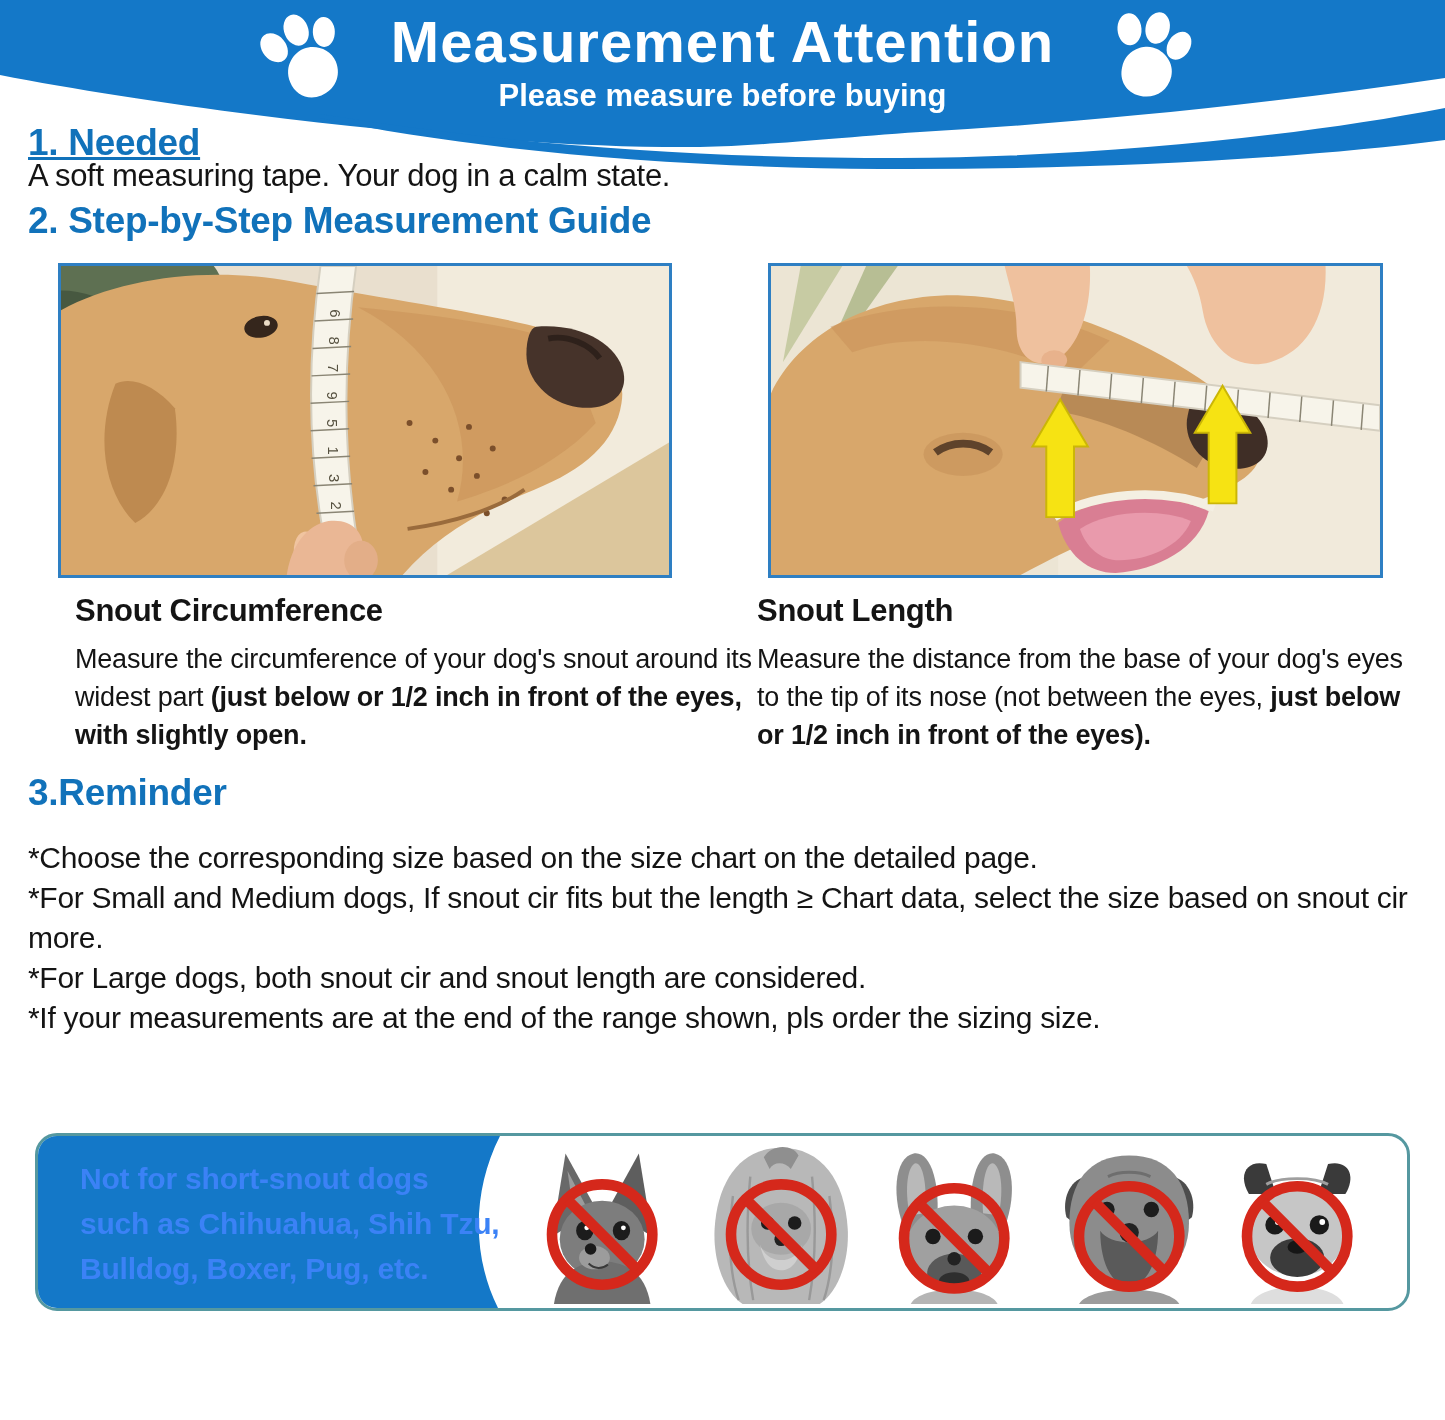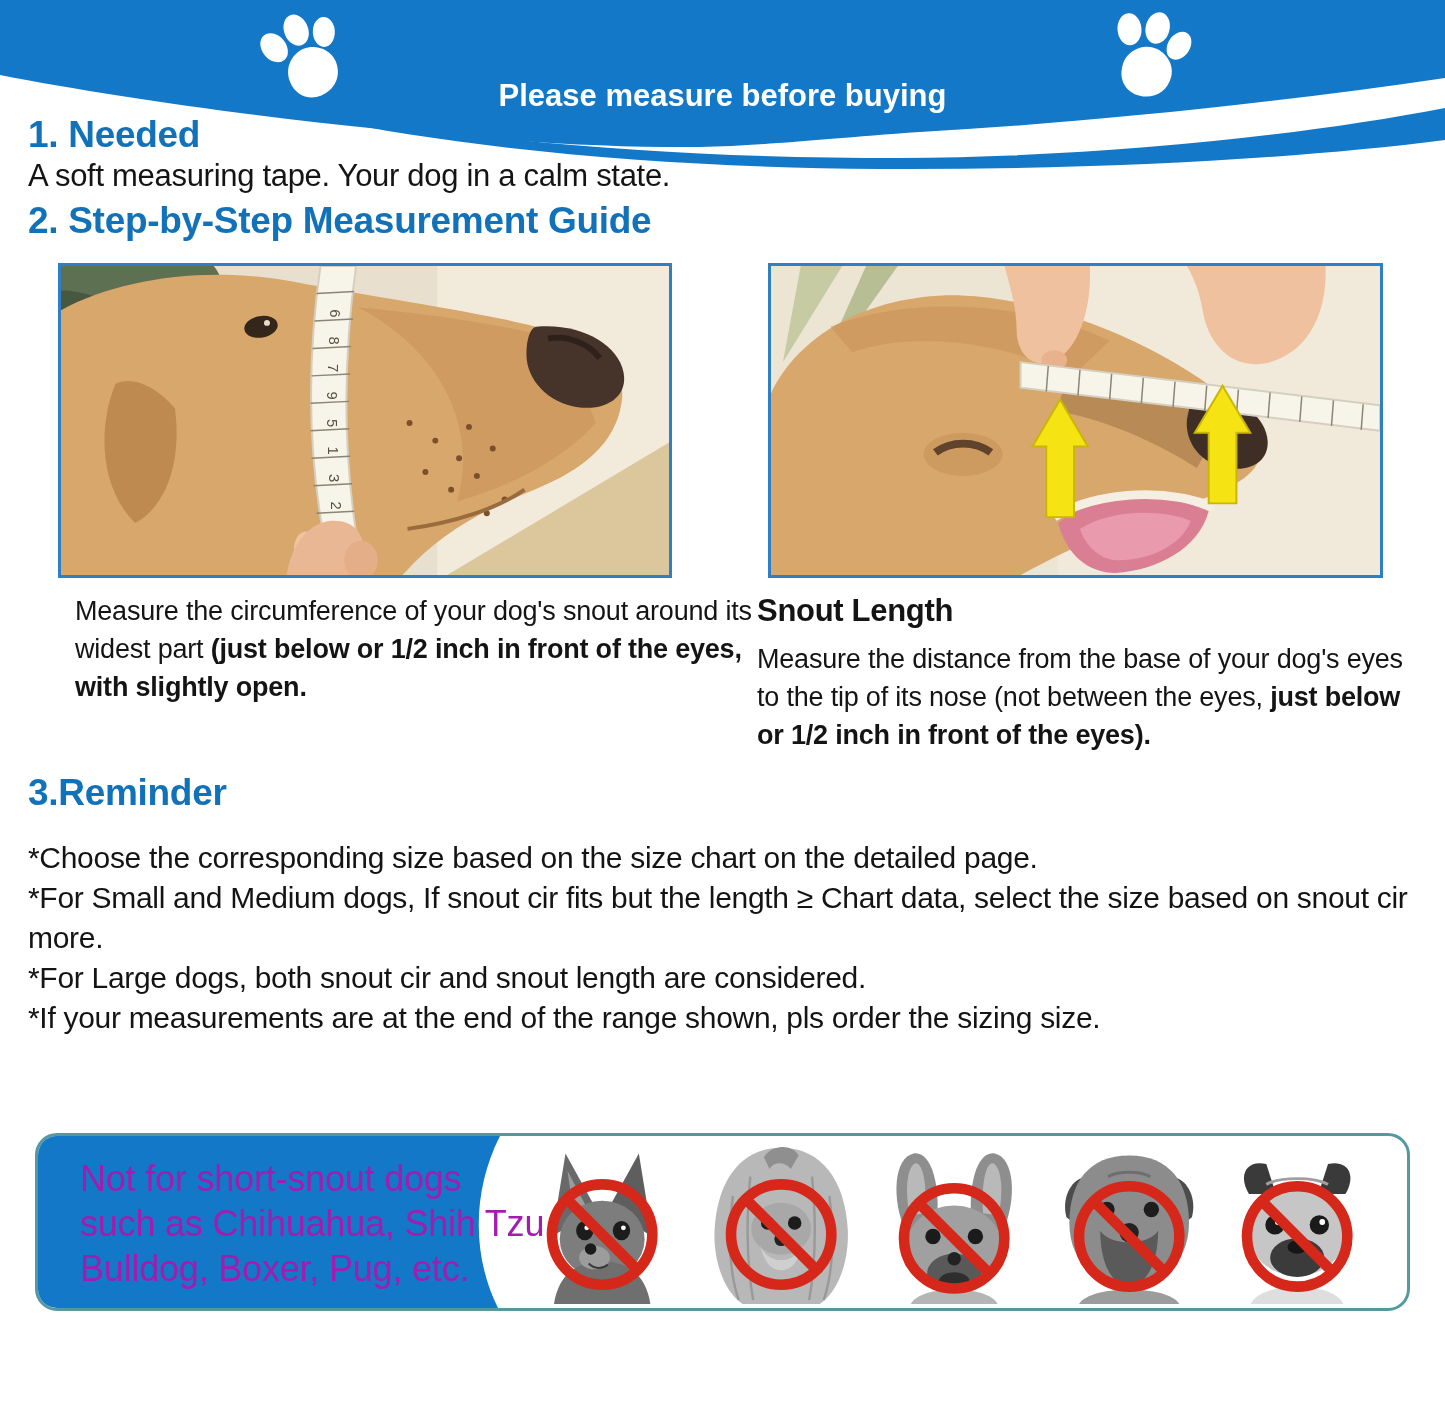--- a/index.html
+++ b/index.html
@@ -15,21 +15,21 @@
   .hdr-svg{left:0;top:0;}
   .hdr-title{left:0;top:8px;width:1445px;text-align:center;color:#fff;
              font-size:58px;font-weight:bold;letter-spacing:1px;}
   .hdr-sub{left:0;top:78px;width:1445px;text-align:center;color:#fff;
            font-size:31px;font-weight:bold;}
   .paw{width:100px;height:100px;}
   .paw-left{left:252px;top:8px;transform:rotate(-22deg);}
   .paw-right{left:1096px;top:4px;transform:rotate(14deg);}
   
   .h-blue{color:var(--heading_blue);font-weight:bold;font-size:37px;letter-spacing:-0.3px;}
-  .h-needed{left:28px;top:114px;}
+  .h-needed{left:28px;top:122px;text-decoration:underline;}
   .p-needed{left:28px;top:158px;font-size:31px;letter-spacing:-0.3px;}
   .h-guide{left:28px;top:200px;text-align:center;}
   .h-reminder{left:28px;top:772px;}
   
   .photo{border:3px solid var(--photo_border);box-sizing:border-box;background:#EDE4D3;}
   .photo-left{left:58px;top:263px;width:614px;height:315px;}
   .photo-right{left:768px;top:263px;width:615px;height:315px;}
   .photo svg{display:block;width:100%;height:100%;}
   
   .caption{line-height:38px;font-size:27px;letter-spacing:-0.2px;}
@@ -38,22 +38,22 @@
   .cap-title{font-size:31px;font-weight:bold;margin:0 0 10px 0;letter-spacing:-0.3px;}
   .cap-body{margin:0;}
   .cap-body b{font-weight:bold;}
   
   .reminder{left:28px;top:818px;width:1402px;font-size:30px;line-height:40px;letter-spacing:-0.3px;margin-top:20px;}
   .reminder div{margin:0;}
   
   .notbox{left:35px;top:1133px;width:1375px;height:178px;border:3px solid var(--box_border);
           border-radius:22px;box-sizing:border-box;overflow:hidden;background:#fff;}
   .notbox-blue{position:absolute;left:0;top:0;width:100%;height:100%;}
-  .notbox-text{position:absolute;left:42px;top:20px;color:#a21caf;font-weight:normal;
-               font-size:36px;line-height:45px;letter-spacing:-0.2px;}
+  .notbox-text{position:absolute;left:42px;top:20px;color:#3b82f6;font-weight:bold;
+               font-size:30px;line-height:45px;letter-spacing:-0.2px;}
   .dog{position:absolute;bottom:4px;height:164px;}
   .dog svg{display:block;height:100%;}
   
   .footer{left:28px;top:1334px;width:1417px;font-size:28px;line-height:41px;
           letter-spacing:-0.4px;white-space:nowrap;}
 </style>
 </head>
 <body>
 
 <div class="page">
@@ -71,20 +71,21 @@
     </g>
   </svg>
   <svg class="abs paw paw-right" viewBox="0 0 100 100">
     <g fill="#fff">
       <ellipse cx="28" cy="30" rx="12" ry="16" transform="rotate(-18 28 30)"></ellipse>
       <ellipse cx="55" cy="22" rx="12" ry="16"></ellipse>
       <ellipse cx="80" cy="34" rx="11" ry="15" transform="rotate(20 80 34)"></ellipse>
       <path d="M30,68 C30,50 45,42 55,42 C67,42 80,52 80,66 C80,82 68,92 54,92 C40,92 30,82 30,68 Z"></path>
     </g>
   </svg>
+  <div class="abs hdr-title">Measurement Attention</div>
   <div class="abs hdr-sub">Please measure before buying</div>
 
   <div class="abs h-blue h-needed">1. Needed</div>
   <div class="abs p-needed">A soft measuring tape. Your dog in a calm state.</div>
 
   <div class="abs h-blue h-guide">2. Step-by-Step Measurement Guide</div>
 
   <div class="abs photo photo-left">
     <svg viewBox="0 0 614 315" preserveAspectRatio="none">
       <rect width="614" height="315" fill="#E9DFCE"></rect>
@@ -193,20 +194,21 @@
       </g>
 
       <g style="fill:var(--arrow_yellow)" stroke="#CBB606" stroke-width="2">
         <polygon points="292,136 320,184 306,184 306,256 278,256 278,184 264,184"></polygon>
         <polygon points="456,122 484,170 470,170 470,242 442,242 442,170 428,170"></polygon>
       </g>
     </svg>
   </div>
 
   <div class="abs caption cap-left">
+    <p class="cap-title">Snout Circumference</p>
     <p class="cap-body"><span>Measure the circumference of your dog's snout around its widest part </span><b>(just below or 1/2 inch in front of the eyes, with slightly open.</b><span></span></p>
   </div>
   <div class="abs caption cap-right">
     <p class="cap-title">Snout Length</p>
     <p class="cap-body"><span>Measure the distance from the base of your dog's eyes to the tip of its nose (not between the eyes, </span><b>just below or 1/2 inch in front of the eyes).</b><span></span></p>
   </div>
 
   <div class="abs h-blue h-reminder">3.Reminder</div>
   <div class="abs reminder">
     <div>*Choose the corresponding size based on the size chart on the detailed page.</div>

